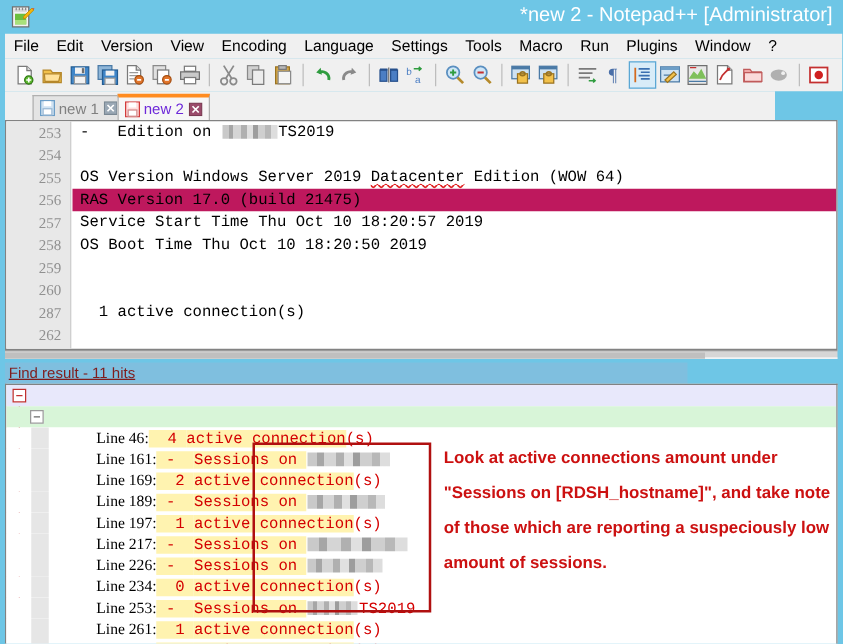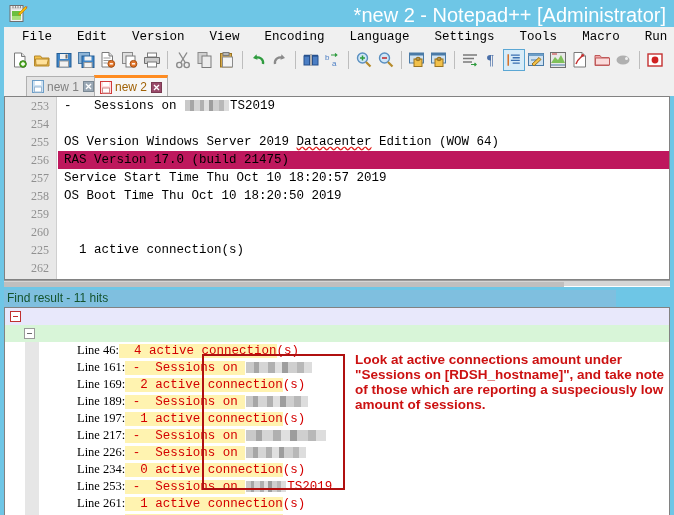--- a/index.html
+++ b/index.html
@@ -21,36 +21,35 @@
   
   #titlebar {
     position: absolute; left: 0; top: 0; width: 674px; height: 27px;
     background: #6ec6e6;
   }
   #app-icon {
     position: absolute; left: 8px; top: 4px; width: 20px; height: 20px;
   }
   #title-text {
     position: absolute; right: 8px; top: 4px;
-    font-size: 20px; color: #ffffff; white-space: nowrap;
+    font-size: 16px; color: #ffffff; white-space: nowrap;
     font-family: "Liberation Sans", sans-serif;
   }
 
   
   #menubar {
     position: absolute; left: 4px; top: 27px; width: 670px; height: 20px;
     background: #f0f0f0;
     display: flex; align-items: center;
     font-size: 12.5px; color: #000;
   }
   .menu-item {
-    padding: 2px 7px 3px 18px;
+    padding: 2px 7px 3px 7px;
     white-space: nowrap;
     cursor: default;
-    font-family: Liberation Mono, monospace;
   }
 
   
   #toolbar {
     position: absolute; left: 4px; top: 47px; width: 670px; height: 26px;
     background: #f0f0f0;
     display: flex; align-items: center; padding-left: 5px;
   }
   .tb-btn {
     width: 22px; height: 22px;
@@ -62,35 +61,35 @@
     border: 1px solid #5ba7d4;
     background: #d8ecf8;
   }
   .tb-sep {
     width: 1px; height: 18px; background: #bdbdbd; margin: 0 4px;
     flex: 0 0 auto;
   }
 
   
   #tabbar {
-    position: absolute; left: 4px; top: 73px; width: 670px; height: 23px;
+    position: absolute; left: 4px; top: 73px; width: 616px; height: 23px;
     background: #f0f0f0;
   }
   .tab {
     position: absolute; top: 2px; height: 21px;
     display: flex; align-items: center;
     font-size: 12px; padding: 0 5px;
     background: #e4e4e4;
     border: 1px solid #b0b0b0; border-bottom: none;
   }
   .tab.inactive { top: 3px; height: 20px; color: #808080; }
   .tab.active {
     background: #f6f6f6;
     border-top: 3px solid #ff8c21;
-    color: #a16207;
+    color: #6d28d9;
     z-index: 3;
   }
   .tab .tabicon { width: 12px; height: 13px; margin-right: 3px; flex:0 0 auto;}
   .tab .tabclose { width: 11px; height: 11px; margin-left: 4px; flex:0 0 auto;}
   .tab .tablabel { white-space: nowrap; }
 
   
   #editor-pane {
     position: absolute; left: 4px; top: 96px; width: 666px; height: 184px;
     background: #ffffff;
@@ -140,24 +139,25 @@
     border-top: 1px solid #9a9a9a;
     border-bottom: 1px solid #ffffff;
   }
   #editor-hscroll-thumb {
     position: absolute; left: 0; top: 1px; width: 560px; height: 5px;
     background: #bfbfbf;
   }
 
   
   #find-panel-title {
-    position: absolute; left: 4px; top: 290px; width: 612px; height: 17px;
+    position: absolute; left: 4px; top: 290px; width: 546px; height: 17px;
     background: #7fbfdf;
-    font-size: 12px; color: #14532d;
+    font-size: 12px; color: #7f1d1d;
     padding: 1px 0 0 3px;
+    text-decoration: underline;
   }
   #find-results {
     position: absolute; left: 4px; top: 307px; width: 666px; height: 208px;
     background: #ffffff;
     border: 1px solid #828282; border-bottom: none;
     overflow: hidden;
   }
   .fr-row {
     height: 17px; line-height: 17px;
     font-family: "Liberation Mono", monospace;
@@ -206,21 +206,21 @@
     border: 2px solid #b01010;
     border-top-width: 2px;
     pointer-events: none;
   }
 
   
   #annotation {
     position: absolute; left: 355px; top: 352px; width: 315px;
     font-family: "Liberation Sans", sans-serif;
     font-size: 13.5px; font-weight: bold;
-    color: #cc1111; line-height: 15px;
+    color: #cc1111; line-height: 28px;
   }
 
   
   #edge-left {
     position: absolute; left: 0; top: 27px; width: 4px; height: 488px;
     background: #6ec6e6;
   }
 </style>
 </head>
 <body>
@@ -509,28 +509,28 @@
   <div id="editor-pane">
     <div id="gutter">
       <div class="gline">253</div>
       <div class="gline">254</div>
       <div class="gline">255</div>
       <div class="gline">256</div>
       <div class="gline">257</div>
       <div class="gline">258</div>
       <div class="gline">259</div>
       <div class="gline">260</div>
-      <div class="gline">225</div>
+      <div class="gline">287</div>
       <div class="gline">262</div>
       <div class="gline">263</div>
     </div>
 
     <div id="code-area">
 
-      <div class="cline"><span>-   Sessions on </span><span class="redact" style="width:44px;"></span><span>TS2019</span></div>
+      <div class="cline"><span>-   Edition on </span><span class="redact" style="width:44px;"></span><span>TS2019</span></div>
       <div class="cline"></div>
 
       <div class="cline">OS Version Windows Server 2019 <span class="squiggle">Datacenter</span> Edition (WOW 64)</div>
       <div class="cline highlight">RAS Version 17.0 (build 21475)</div>
       <div class="cline">Service Start Time Thu Oct 10 18:20:57 2019</div>
       <div class="cline">OS Boot Time Thu Oct 10 18:20:50 2019</div>
       <div class="cline"></div>
       <div class="cline"></div>
       <div class="cline">  1 active connection(s)</div>
       <div class="cline"></div>

